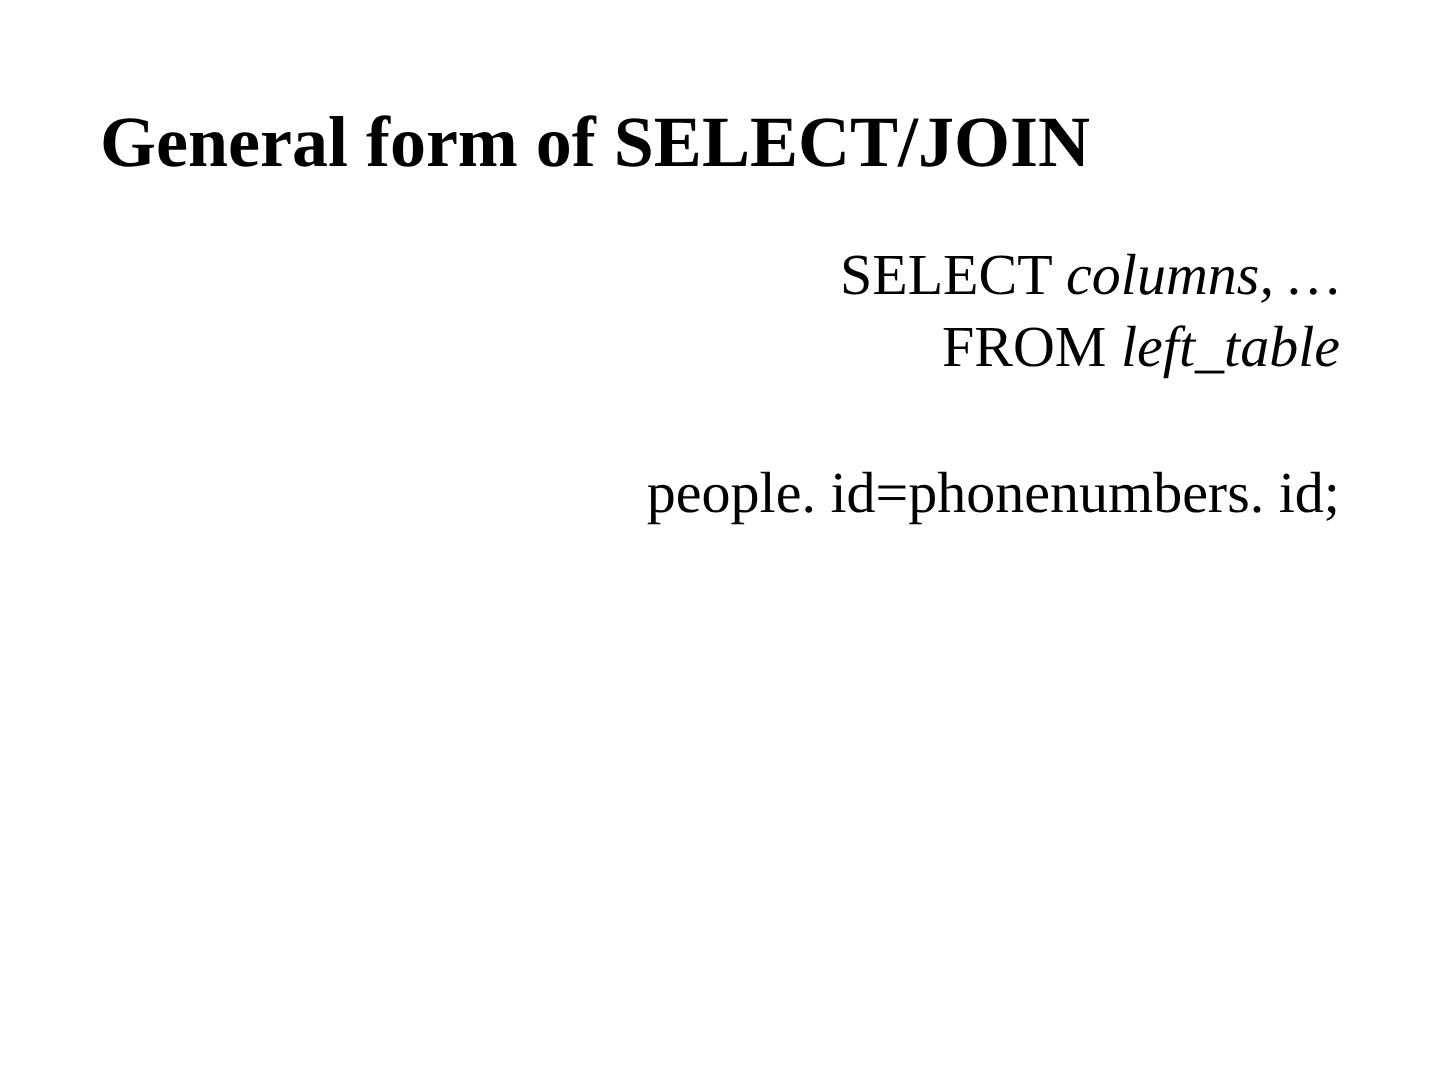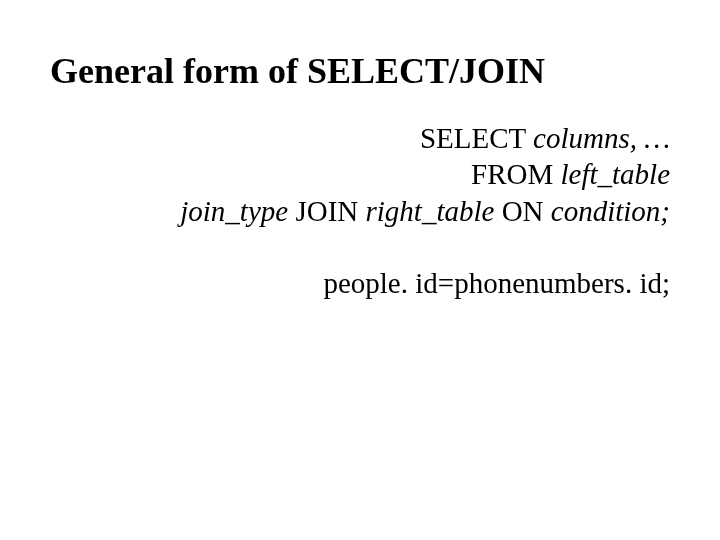--- a/index.html
+++ b/index.html
@@ -50,21 +50,18 @@
 <div class="body-text">
 
   <div class="line">
     <span>SELECT </span><span class="italic">columns, …</span>
   </div>
 
   <div class="line indent-1">
     <span>FROM </span><span class="italic">left_table</span>
   </div>
 
-  <div class="line indent-1">
-    <span class="italic">join_type</span><span> JOIN </span><span class="italic">right_table</span><span> ON </span><span class="italic">condition;</span>
-  </div>
 
   <div class="gap"></div>
 
   <div class="line indent-2">people. id=phonenumbers. id;</div>
 
 </div>
 
 </body></html>

